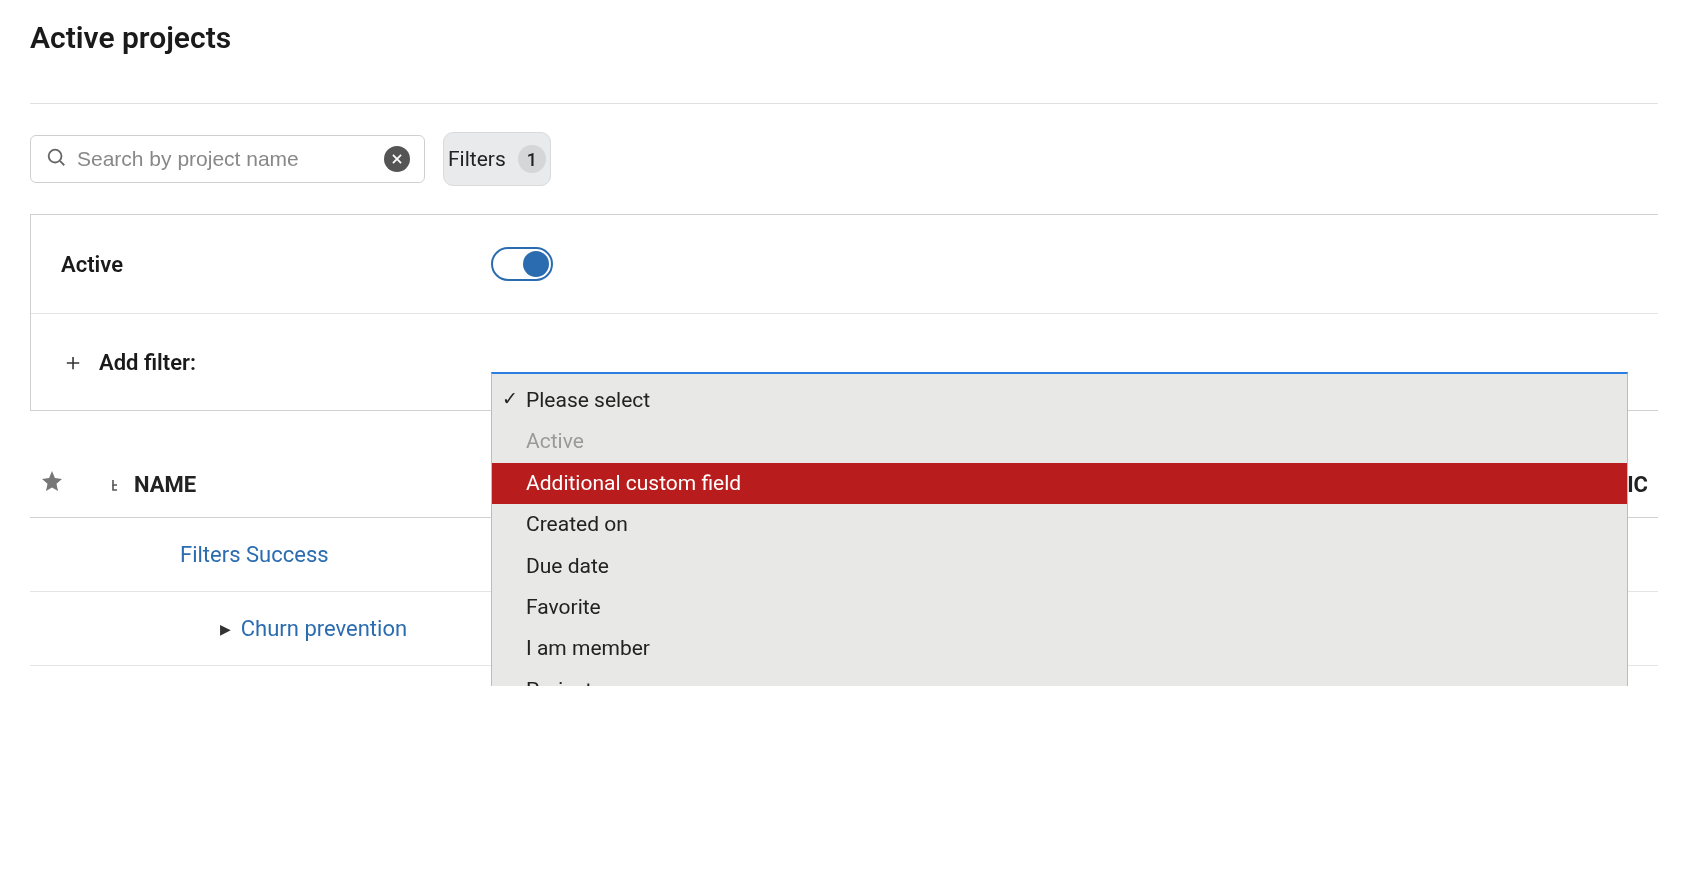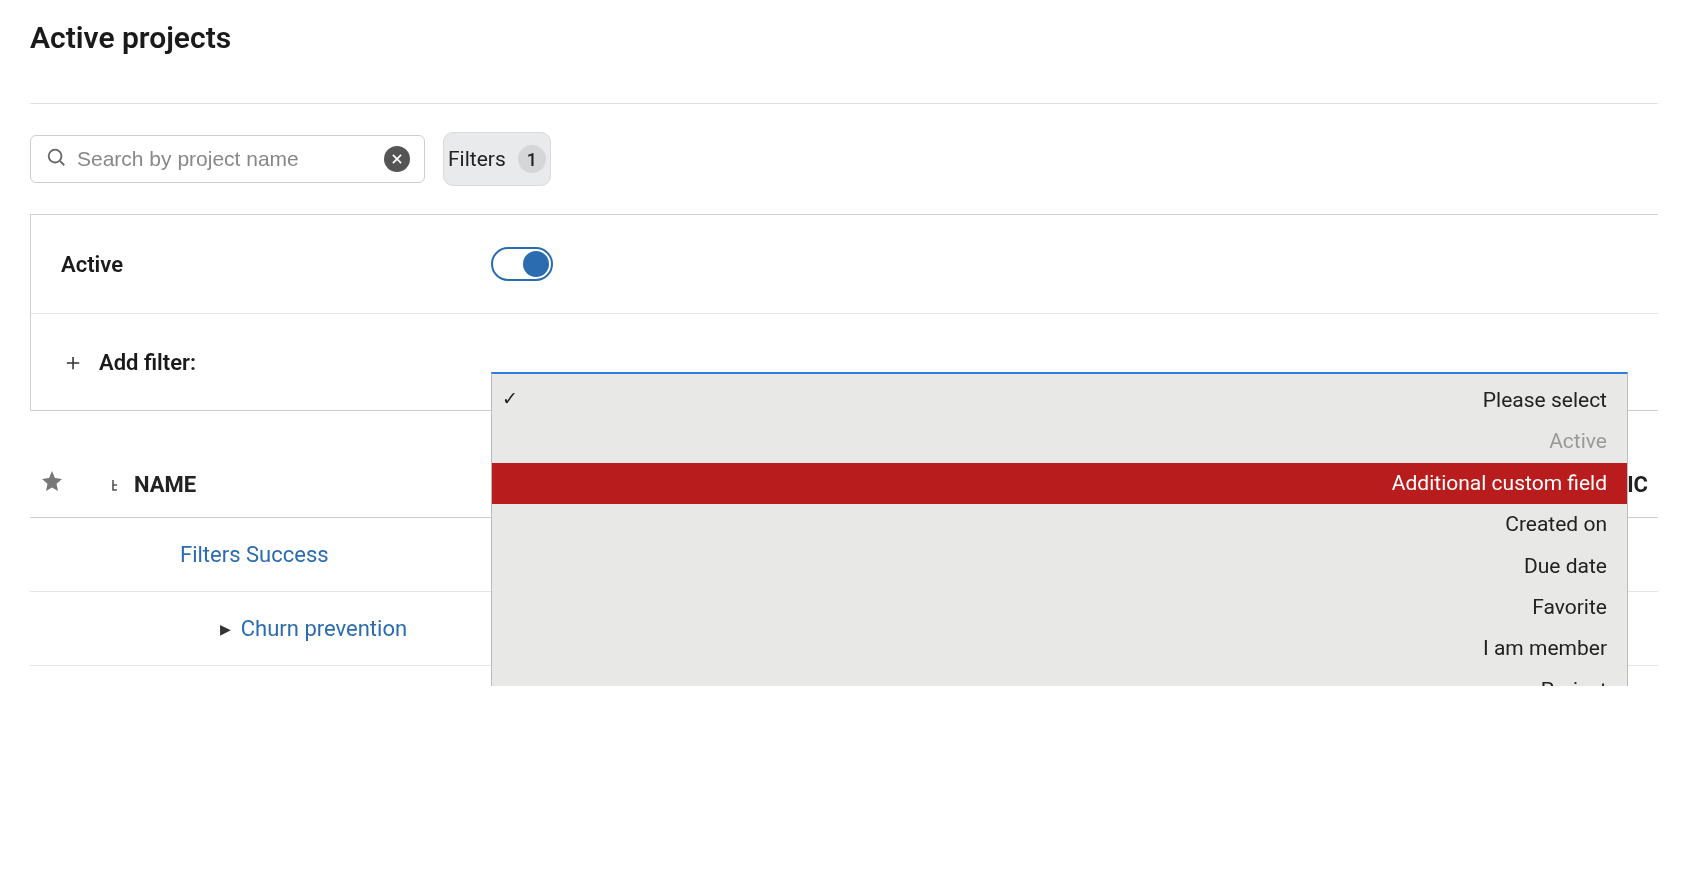--- a/index.html
+++ b/index.html
@@ -77,21 +77,20 @@
       border: 1px solid #d0d0d0;
       border-right: none;
       padding: 0;
       margin-bottom: 40px;
     }
     .filter-row {
       display: flex;
       align-items: center;
       padding: 32px 30px;
       border-bottom: 1px solid #e5e5e5;
-      text-align: right;
     }
     .filter-row:last-child { border-bottom: none; }
     .filter-label {
       font-size: 22px;
       font-weight: 600;
       width: 430px;
       display: flex;
       align-items: center;
       gap: 14px;
     }

